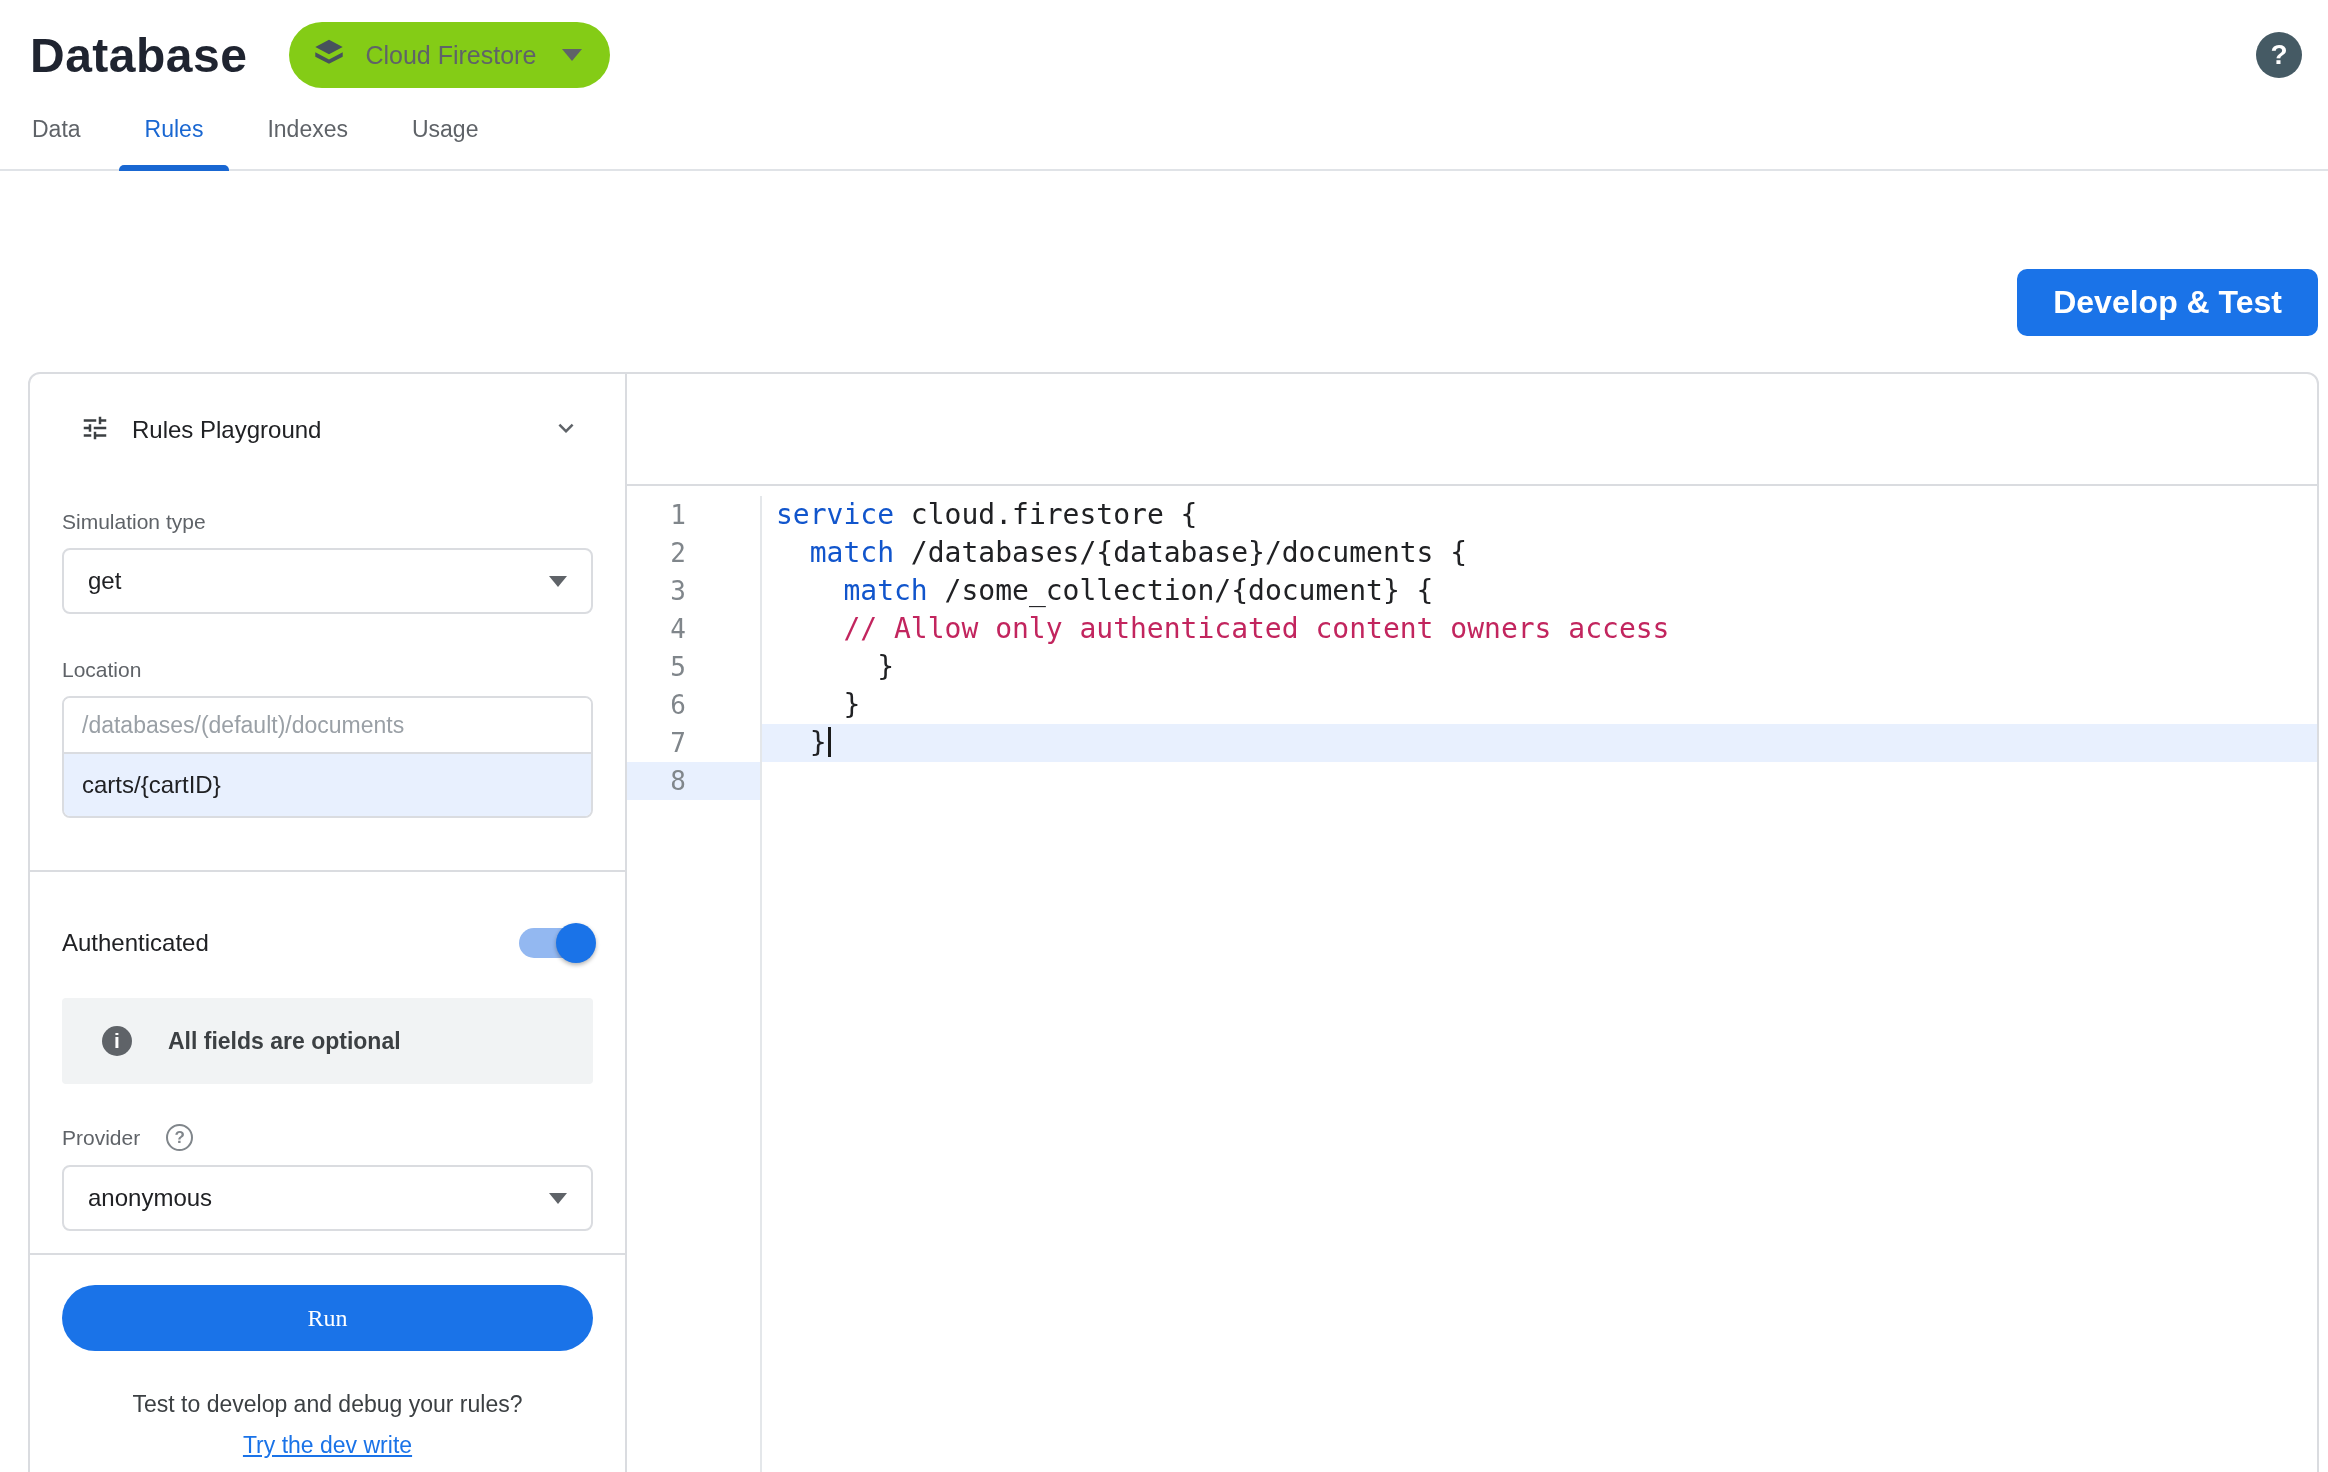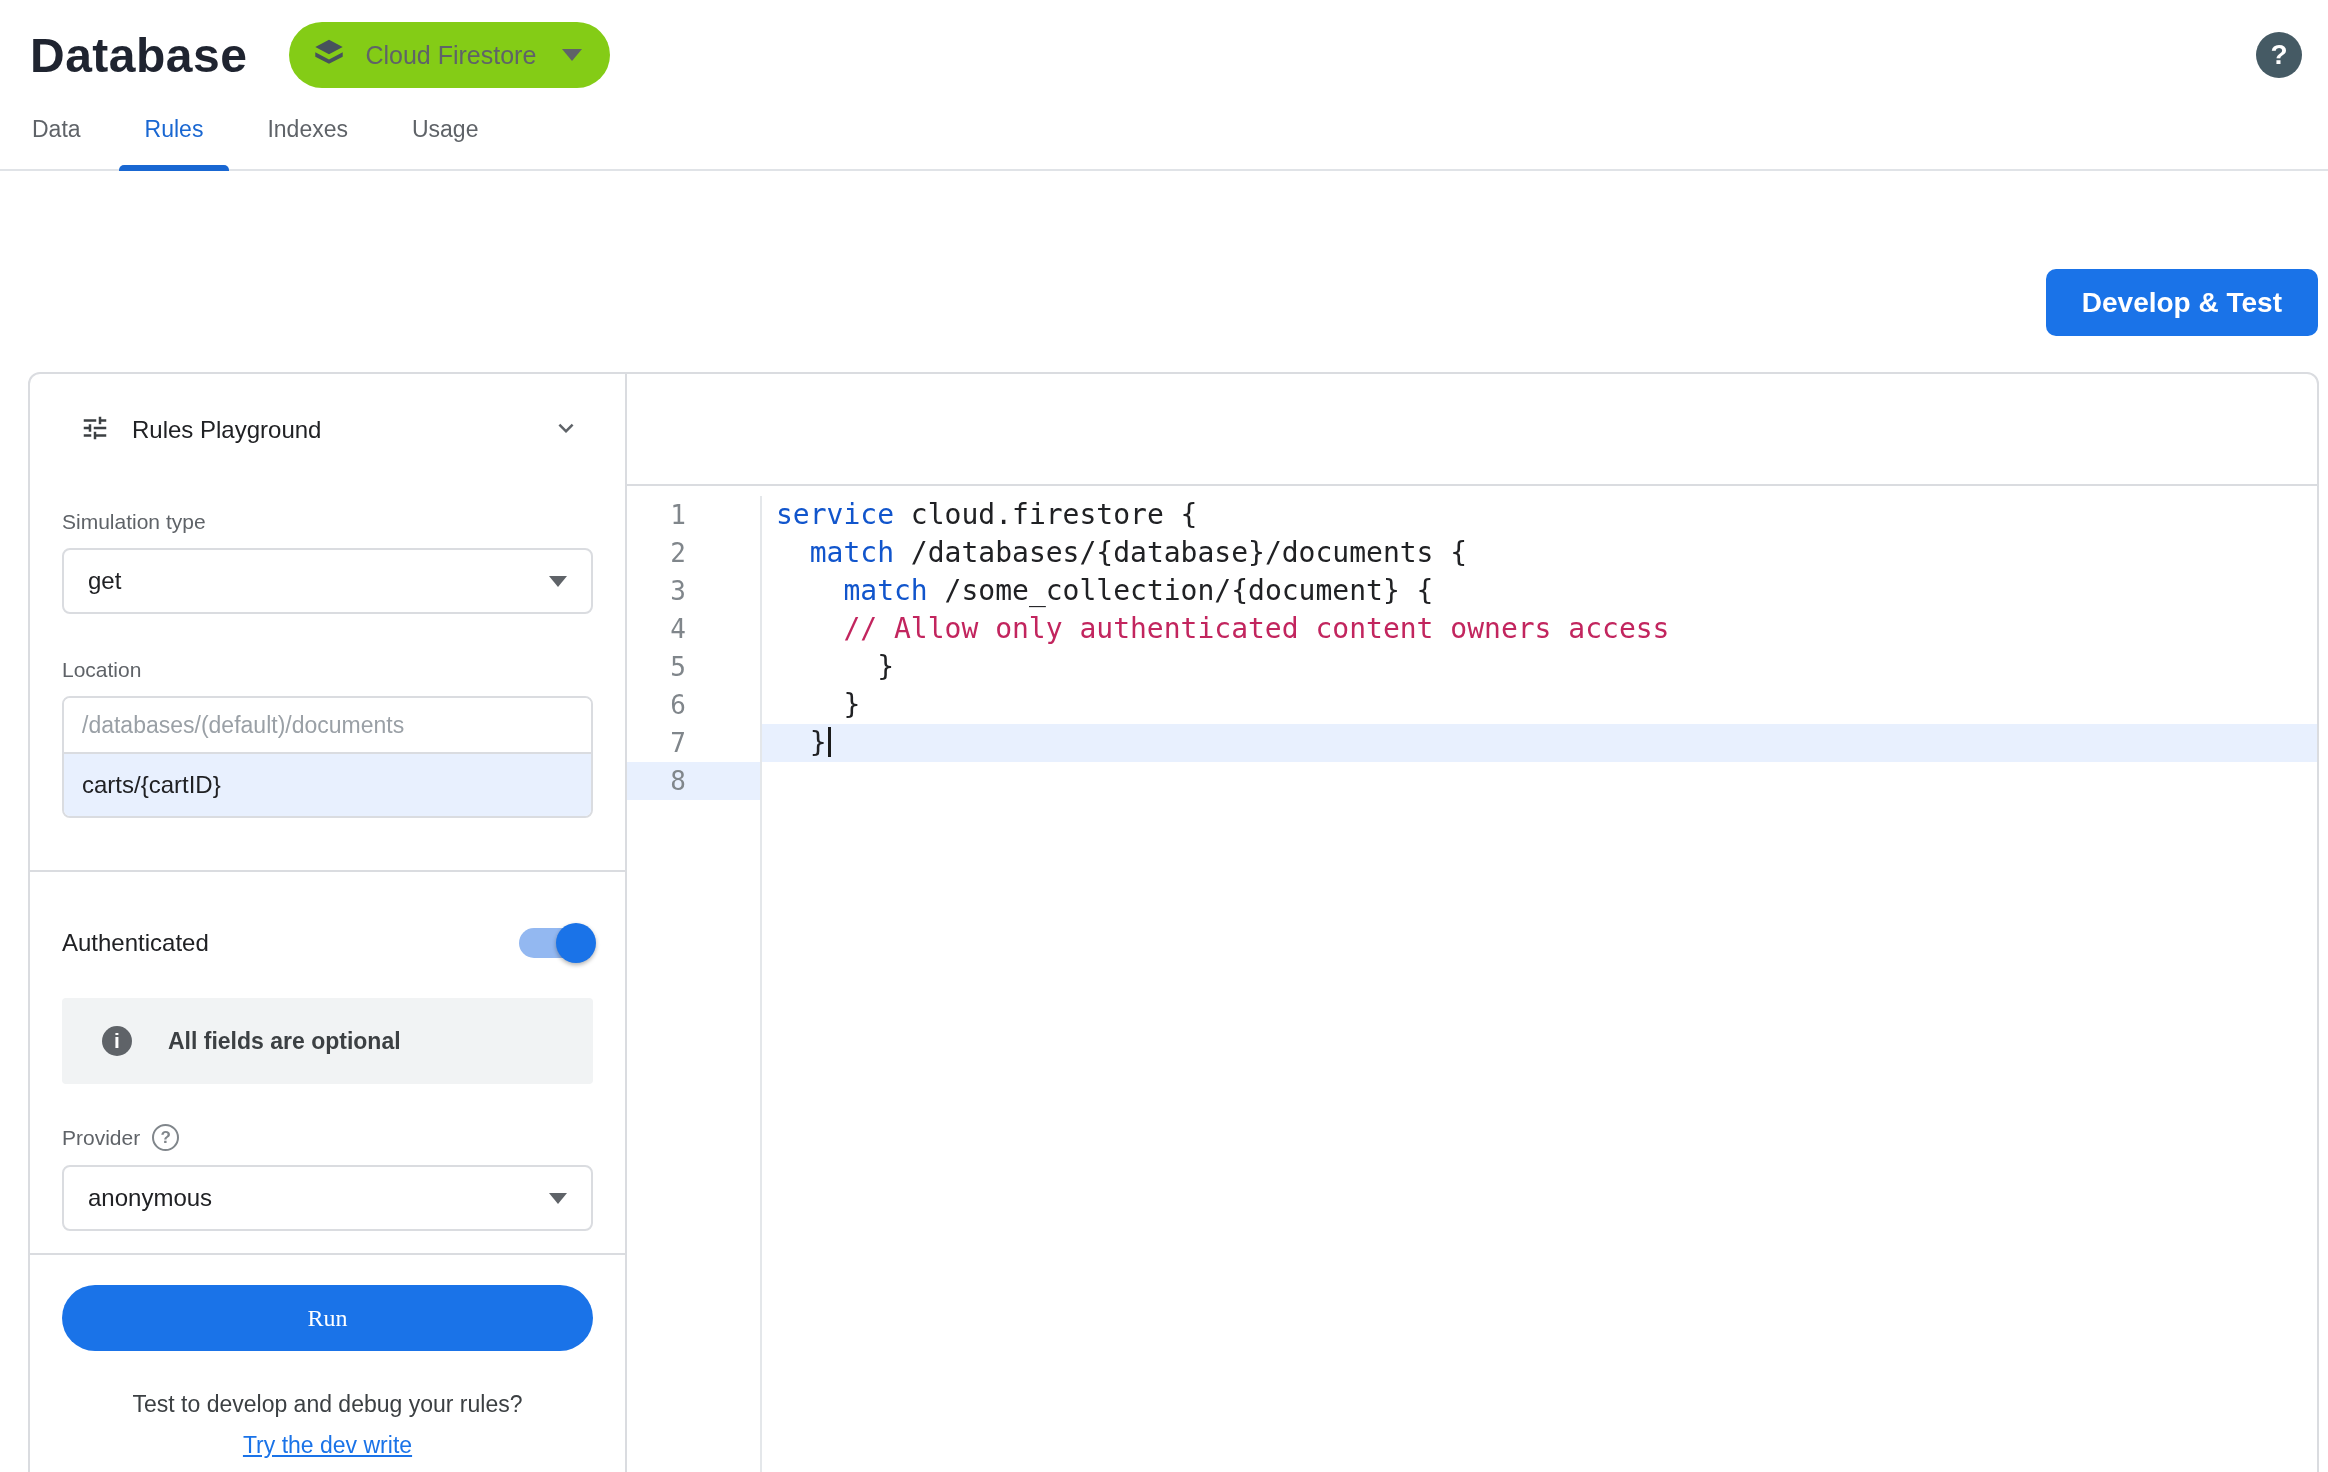--- a/index.html
+++ b/index.html
@@ -19,21 +19,21 @@
 
   
   .tabs { display: flex; margin-top: 28px; border-bottom: 2px solid #e0e3e7; }
   .tab { position: relative; padding: 0 32px 26px; font-size: 23px; font-weight: 500; color: #5f6368; cursor: pointer; }
   .tab.active { color: #1967d2; }
   .tab.active::after { content: ""; position: absolute; left: 6px; right: 6px; bottom: -2px; height: 6px;
     background: #1967d2; border-radius: 5px 5px 0 0; }
 
   
   .actions-row { display: flex; justify-content: flex-end; padding-right: 10px; margin-top: 98px; }
-  .primary-btn { background: #1a73e8; color: #fff; font-size: 28px; font-weight: 700; border: none;
+  .primary-btn { background: #1a73e8; color: #fff; font-size: 32px; font-weight: 700; border: none;
     border-radius: 10px; height: 67px; padding: 0 36px; cursor: pointer; font-family: "Liberation Sans", sans-serif; }
 
   
   .panel { margin: 36px 9px 0 28px; border: 2px solid #dadce0; border-radius: 12px; height: 1260px;
     display: flex; overflow: hidden; background: #fff; }
 
   
   .sidebar { flex: 0 0 597px; width: 597px; border-right: 2px solid #dadce0; }
   .sb-header { height: 112px; display: flex; align-items: center; padding: 0 44px 0 50px; }
   .sb-title { font-size: 24px; color: #202124; margin-left: 22px; }
@@ -57,21 +57,21 @@
   .auth-row { display: flex; align-items: center; justify-content: space-between; margin-top: 56px; }
   .auth-label { font-size: 24px; color: #202124; }
   .toggle { position: relative; width: 74px; height: 30px; border-radius: 16px; background: #93b8f1; cursor: pointer; }
   .toggle-knob { position: absolute; right: -3px; top: -5px; width: 40px; height: 40px; border-radius: 50%;
     background: #1a73e8; box-shadow: 0 2px 4px rgba(0,0,0,.3); }
   .info-box { margin-top: 40px; background: #f1f3f4; border-radius: 4px; height: 86px;
     display: flex; align-items: center; padding: 0 20px 0 40px; gap: 36px; }
   .info-icon { flex: 0 0 30px; width: 30px; height: 30px; border-radius: 50%; background: #5f6368; color: #fff;
     font-size: 21px; font-weight: 700; display: flex; align-items: center; justify-content: center; }
   .info-text { font-size: 23px; font-weight: 700; color: #3c4043; }
-  .provider-row { display: flex; align-items: center; gap: 12px; margin-top: 40px; }
+  .provider-row { display: flex; align-items: center; gap: 26px; margin-top: 40px; }
   .q-icon { width: 27px; height: 27px; border-radius: 50%; border: 2px solid #80868b; color: #80868b;
     font-size: 17px; font-weight: 700; display: flex; align-items: center; justify-content: center; cursor: pointer; }
   .sb-divider2 { height: 2px; background: #dadce0; margin: 22px -32px 0; }
   .run-btn { margin-top: 30px; width: 100%; height: 66px; background: #1a73e8; color: #fff; border: none;
     border-radius: 33px; font-size: 24px; font-weight: 500; cursor: pointer; font-family: Liberation Serif, serif; }
   .dev-prompt { margin-top: 40px; text-align: center; font-size: 23px; color: #3c4043; }
   .dev-link { margin-top: 14px; text-align: center; font-size: 23px; color: #1a73e8;
     text-decoration: underline; display: block; cursor: pointer; }
 
   

